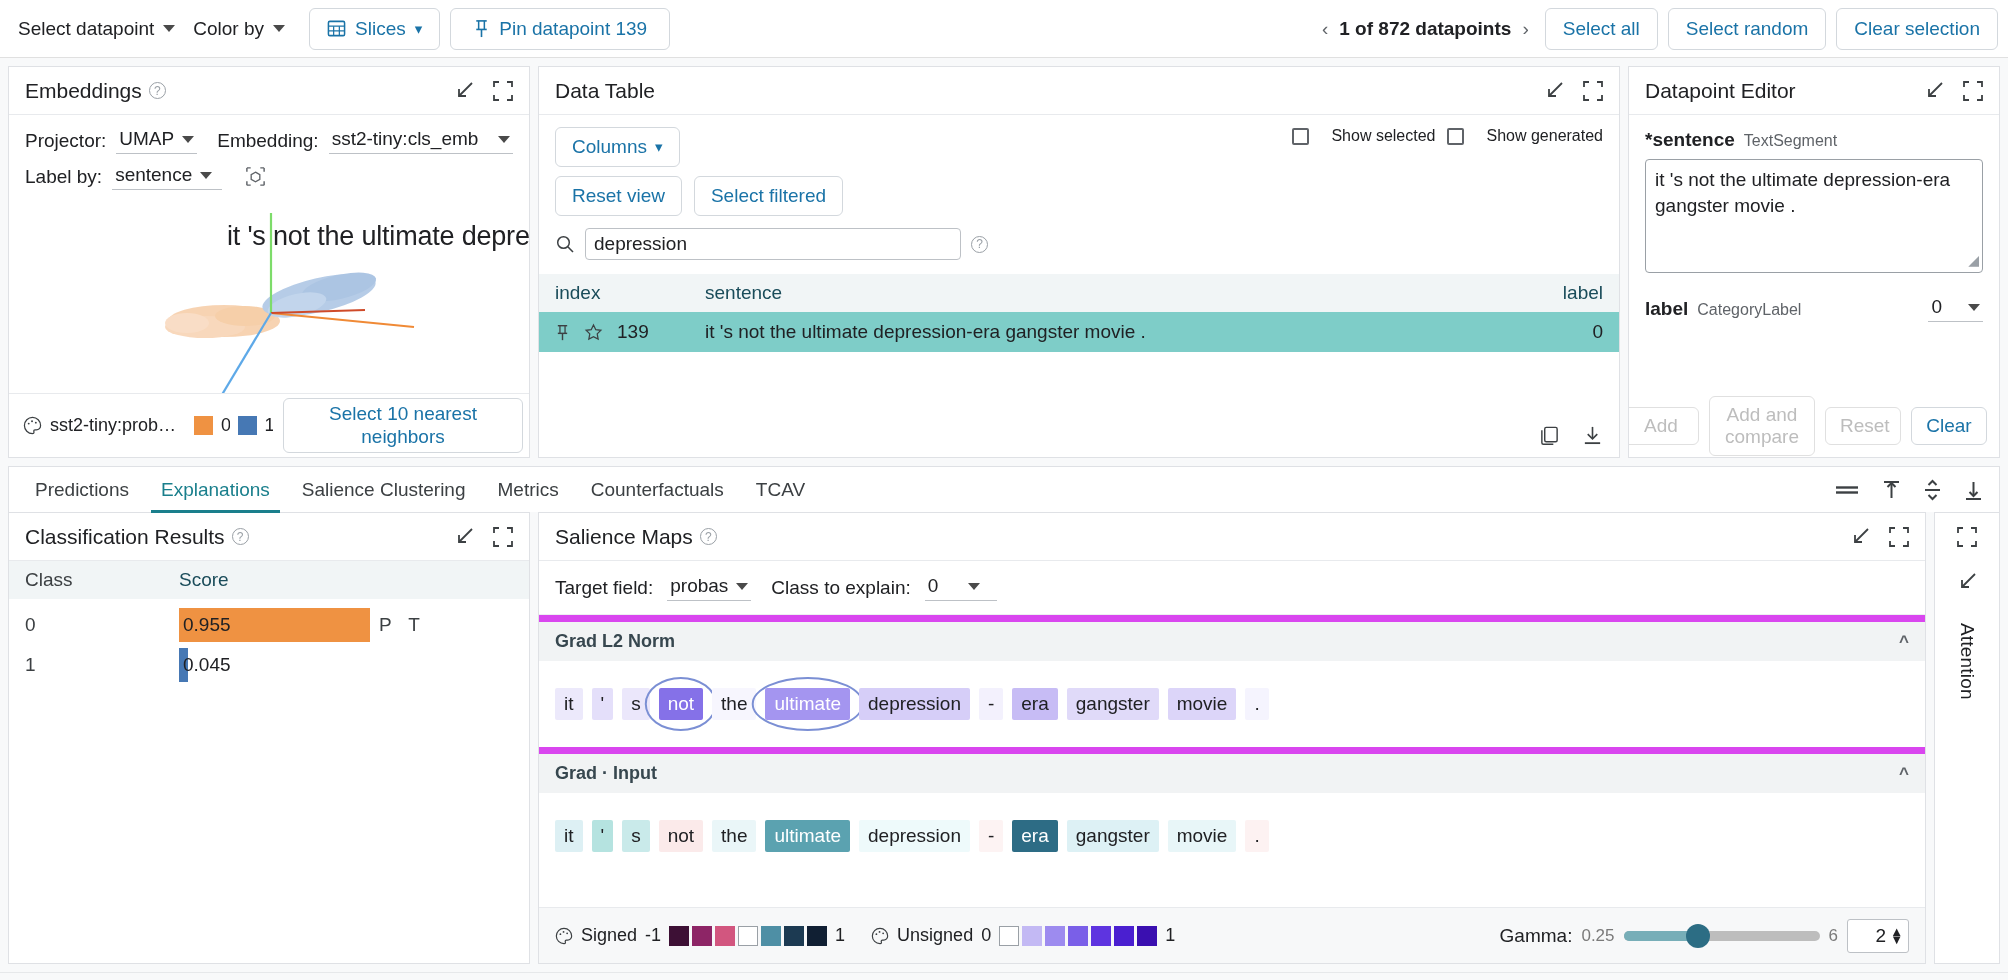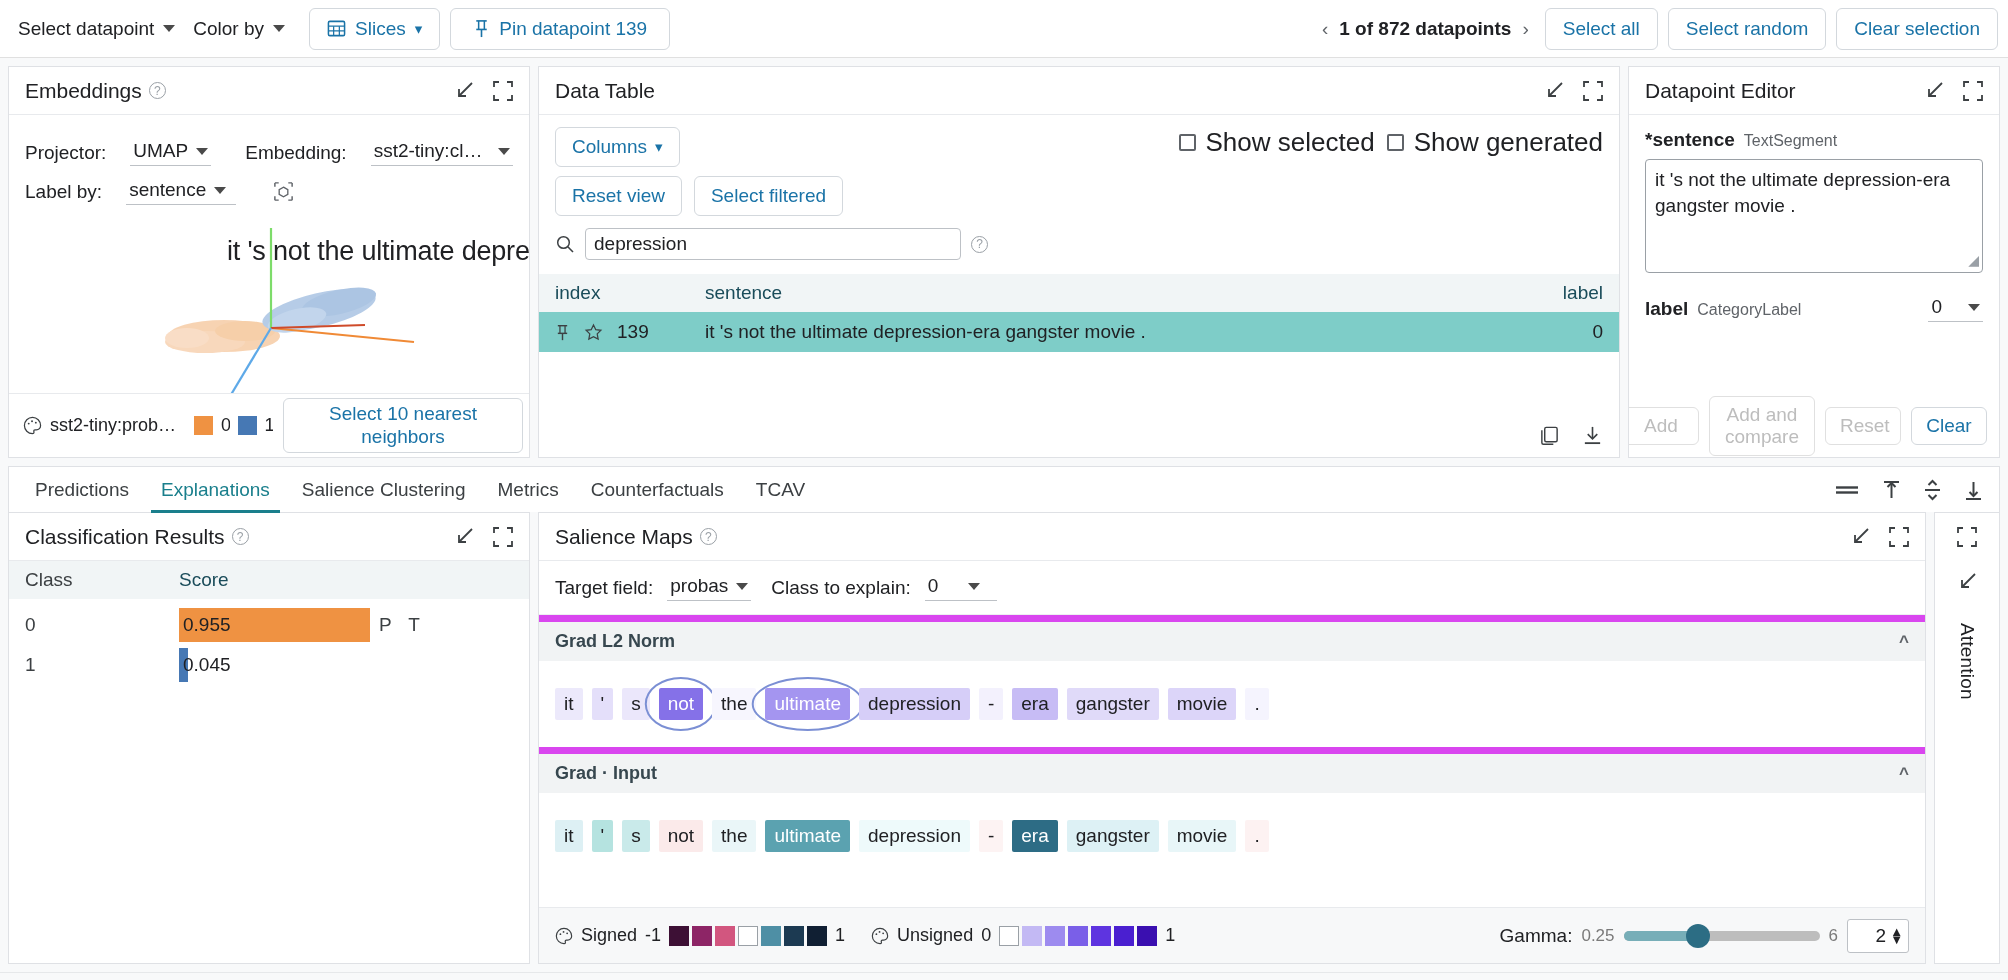--- a/index.html
+++ b/index.html
@@ -79,21 +79,21 @@
     border-radius: 50%; font-size: 12px; color: #9aa0a6;
     display: inline-flex; align-items: center; justify-content: center;
     line-height: 1;
   }
   .mod-actions { margin-left: auto; display: flex; gap: 18px; align-items: center; }
   .act-ico { cursor: pointer; display:flex; align-items:center; color:#3c4043; }
 
   
   #embeddings { flex: 0 0 522px; }
   .emb-ctrls { padding: 12px 16px 4px 16px; }
-  .emb-row { display: flex; align-items: center; gap: 24px; margin-bottom: 9px; flex-wrap: nowrap; margin-top: 12px; }
+  .emb-row { display: flex; align-items: center; gap: 10px; margin-bottom: 9px; flex-wrap: nowrap; }
   .lbl { font-size: 19px; color: #202124; white-space: nowrap; }
   .ul-select {
     border-bottom: 1px solid #bdc1c6; display: flex; align-items: center;
     gap: 8px; padding: 1px 3px 3px 3px; cursor: pointer; white-space: nowrap;
   }
   .ul-select .v { font-size: 19px; color: #202124; }
   .ul-select.wide { flex: 1 1 auto; min-width: 0; }
   .ul-select.wide .v { flex: 1 1 auto; overflow: hidden; text-overflow: ellipsis; white-space: nowrap;}
   .cube-ico { color: #5f6368; display:flex; align-items:center; margin-left: 12px; cursor:pointer;}
   .emb-canvas { flex: 1 1 auto; position: relative; overflow: hidden; }
@@ -125,21 +125,21 @@
   
   #datatable { flex: 1 1 auto; }
   .dt-ctrls { padding: 12px 16px 2px 16px; }
   .dt-row1 { display: flex; align-items: flex-start; gap: 12px; }
   .pill-btn {
     border: 1px solid #d3d8dd; border-radius: 6px; background: #fff;
     color: #1a73a7; font-size: 19px; padding: 8px 16px; cursor: pointer;
     display: flex; align-items: center; gap: 8px; white-space: nowrap;
     font-family: "Liberation Sans", sans-serif;
   }
-  .chk-wrap { display: flex; align-items: center; gap: 10px; font-size: 26px; color: #202124; cursor: pointer; white-space: nowrap;}
+  .chk-wrap { display: flex; align-items: center; gap: 22px; font-size: 16px; color: #202124; cursor: pointer; white-space: nowrap;}
   .chk { width: 17px; height: 17px; border: 2px solid #5f6368; border-radius: 2px; flex:0 0 17px;}
   .dt-row2 { display: flex; gap: 12px; margin-top: 9px; }
   .dt-search { display: flex; align-items: center; gap: 10px; margin-top: 12px; }
   .search-ico { color: #3c4043; display:flex; }
   .search-field {
     flex: 0 0 376px; height: 32px; border: 1px solid #bdc1c6;
     border-radius: 4px; display: flex; align-items: center; padding: 0 8px;
     font-size: 19px; color: #202124; background:#fff;
   }
   .dt-table { margin-top: 12px; flex: 1 1 auto; display:flex; flex-direction:column; min-height:0;}

